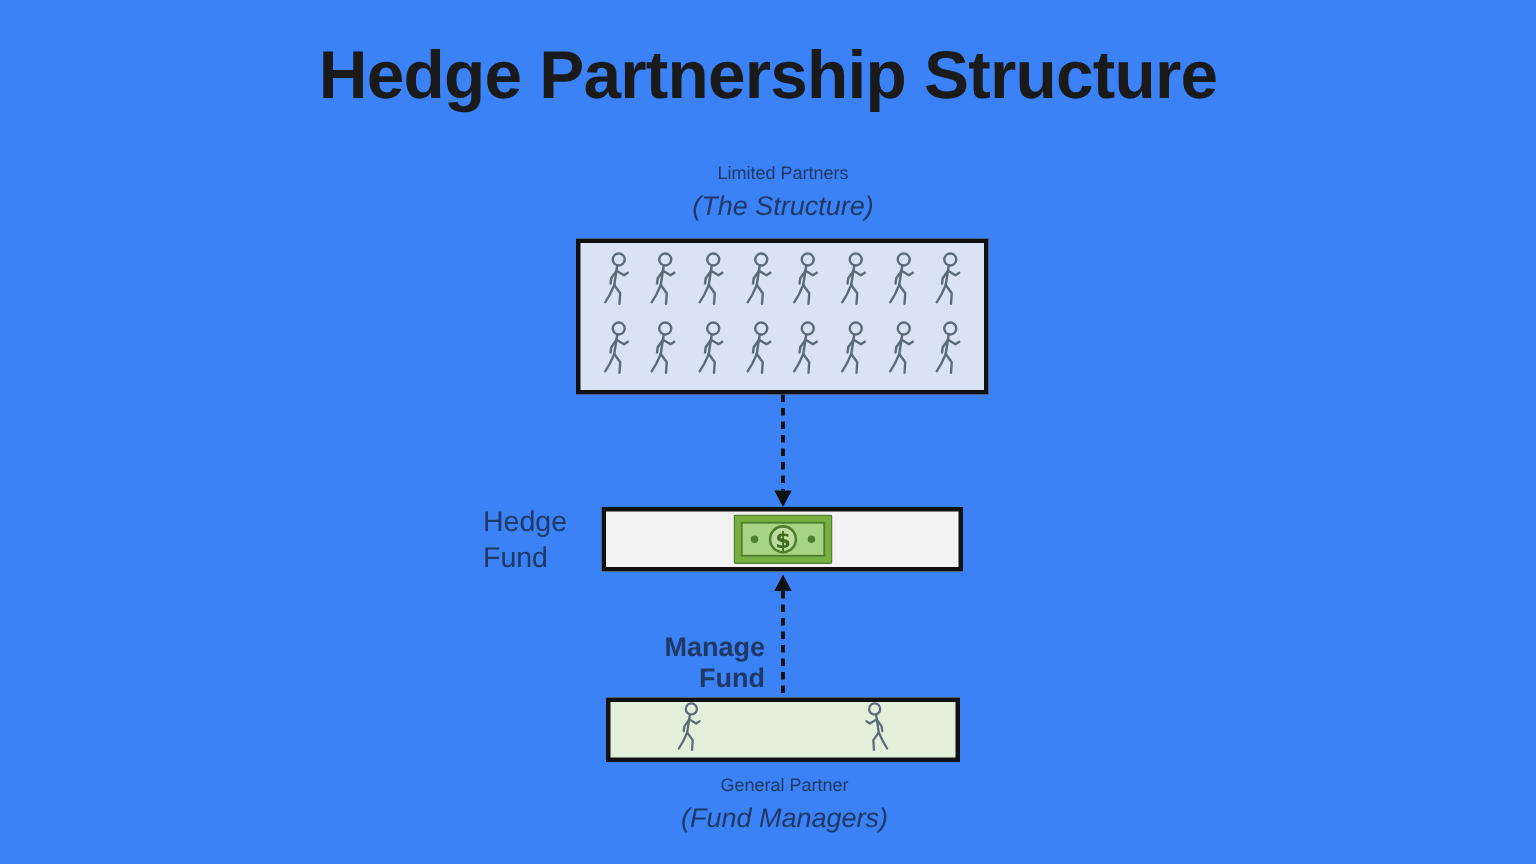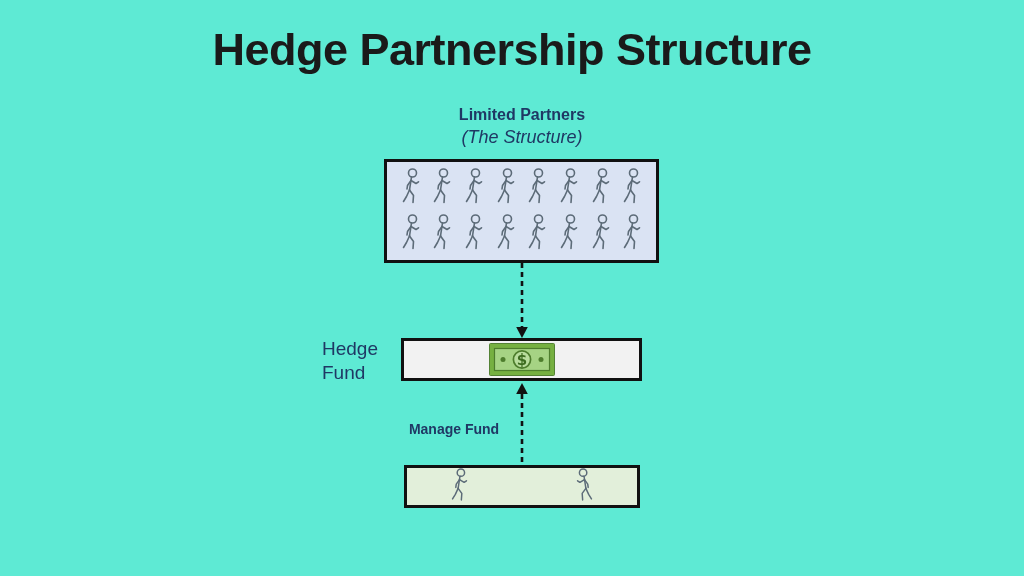--- a/index.html
+++ b/index.html
@@ -1,32 +1,32 @@
 <!DOCTYPE html>
 <html style="--title-text: #1a1a1a; --label-text: #1f3864; --box-border: #111111; --limited-partners-fill: #dae3f3; --hedge-fund-fill: #f2f2f2; --general-partner-fill: #e2efda; --figure-stroke: #5c6b78; --bill-frame: #76b041; --bill-inner: #a6d384; --bill-detail: #4e7d2d;"><head>
 <meta charset="utf-8">
 <style>
   html,body{margin:0;padding:0;}
   body{
     width:1024px;height:576px;background:#ffffff;
     font-family:"Liberation Sans","DejaVu Sans",sans-serif;
     overflow:hidden;
   }
-  .canvas{position:relative;width:1024px;height:576px;background:#5eead4;}
+  .canvas{position:relative;width:1024px;height:576px;background:#3b82f6;}
 
   
   .title{
     position:absolute;top:24px;left:0;width:1024px;
     text-align:center;font-size:45px;font-weight:800;letter-spacing:-0.5px;
     color:var(--title-text,#1a1a1a);
   }
 
   
   .label-block{position:absolute;text-align:center;color:var(--label-text,#1f3864);}
-  .label-main{font-size:16px;line-height:22px;font-weight:700;}
+  .label-main{font-size:12px;line-height:22px;font-weight:400;}
   .label-sub{font-size:18px;line-height:22px;font-style:italic;font-weight:500;}
 
   .lp-label{top:104px;left:392px;width:260px;}
   .gp-label{top:512px;left:393px;width:260px;}
 
   
   .box{position:absolute;border:3px solid var(--box-border,#111111);box-sizing:border-box;}
   .lp-box{
     left:384px;top:159px;width:275px;height:104px;
     background:var(--limited-partners-fill,#dae3f3);
@@ -45,21 +45,21 @@
   }
 
   .hf-side-label{
     position:absolute;top:337px;left:322px;width:74px;
     text-align:left;font-size:19px;line-height:24px;font-weight:500;
     color:var(--label-text,#1f3864);
   }
 
   .manage-label{
     position:absolute;top:421px;left:398px;width:112px;
-    text-align:center;font-size:14px;font-weight:bold;
+    text-align:right;font-size:18px;font-weight:bold;
     color:var(--label-text,#1f3864);
   }
 
   
   .stickman{display:block;}
   .lp-box .stickman{height:40px;width:24px;}
   .gp-box .stickman{height:37px;width:23px;}
   .stickman.mirror{transform:scaleX(-1);}
   .stick-lines{fill:none;stroke:var(--figure-stroke,#5c6b78);stroke-width:1.6;
     stroke-linecap:round;stroke-linejoin:round;}
@@ -183,14 +183,18 @@
 
   <div class="box gp-box">
       <svg viewBox="0 0 24 40" class="stickman">
         <use href="#stickman-shape"></use>
       </svg>
       <svg viewBox="0 0 24 40" class="stickman mirror">
         <use href="#stickman-shape"></use>
       </svg>
     </div>
 
+  <div class="label-block gp-label">
+    <div class="label-main">General Partner</div>
+    <div class="label-sub">(Fund Managers)</div>
+  </div>
 
 </div>
 
 </body></html>

